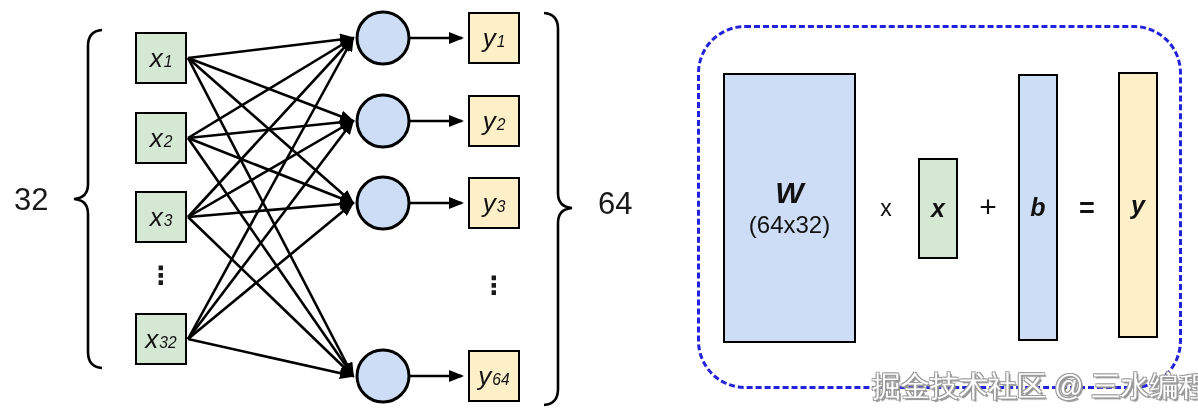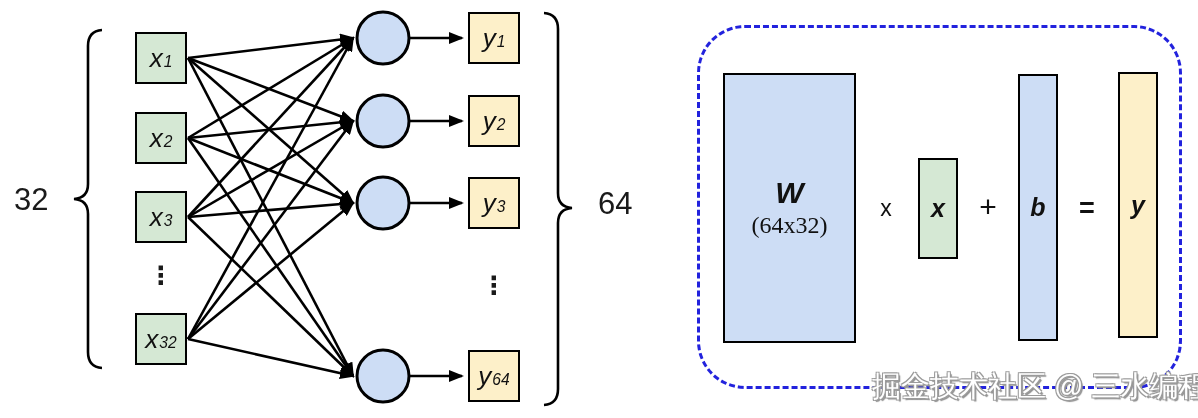--- a/index.html
+++ b/index.html
@@ -24,21 +24,21 @@
   .panel-border{
     position:absolute;left:697px;top:25px;width:485px;height:364px;box-sizing:border-box;
     border:3px dashed #2222dd;border-radius:48px;background:transparent;
   }
   .mat{
     position:absolute;box-sizing:border-box;border:2.5px solid #000;
     display:flex;flex-direction:column;align-items:center;justify-content:center;
   }
   .w-matrix{left:723px;top:73px;width:133px;height:270px;background:#cdddf5;}
   .w-matrix .big{font-size:30px;font-weight:700;font-style:italic;line-height:34px;}
-  .w-matrix .dims{font-size:24px;line-height:30px;font-family:Liberation Serif, serif;}
+  .w-matrix .dims{font-size:24px;line-height:30px;}
   .vec{position:absolute;box-sizing:border-box;border:2.5px solid #000;
     display:flex;align-items:center;justify-content:center;
     font-weight:700;font-style:italic;font-size:25px;}
   .x-vec{left:918px;top:158px;width:40px;height:101px;background:#d5e8d4;}
   .b-vec{left:1018px;top:74px;width:40px;height:267px;background:#cdddf5;}
   .y-vec{left:1118px;top:72px;width:40px;height:266px;background:#fdf0c9;}
   .op{position:absolute;display:flex;align-items:center;justify-content:center;color:#111;line-height:1;}
   .op-mul{left:874px;top:194px;width:24px;height:28px;font-size:23px;}
   .op-plus{left:972px;top:190px;width:32px;height:34px;font-size:30px;}
   .op-eq{left:1071px;top:193px;width:32px;height:30px;font-size:27px;font-weight:700;}

